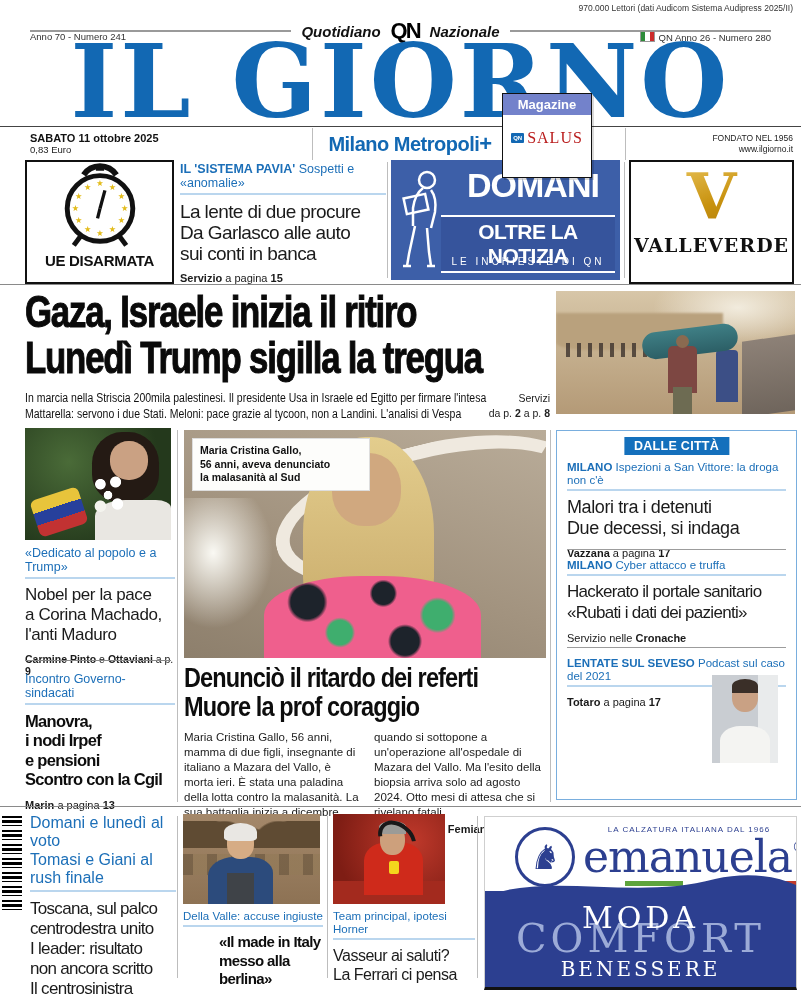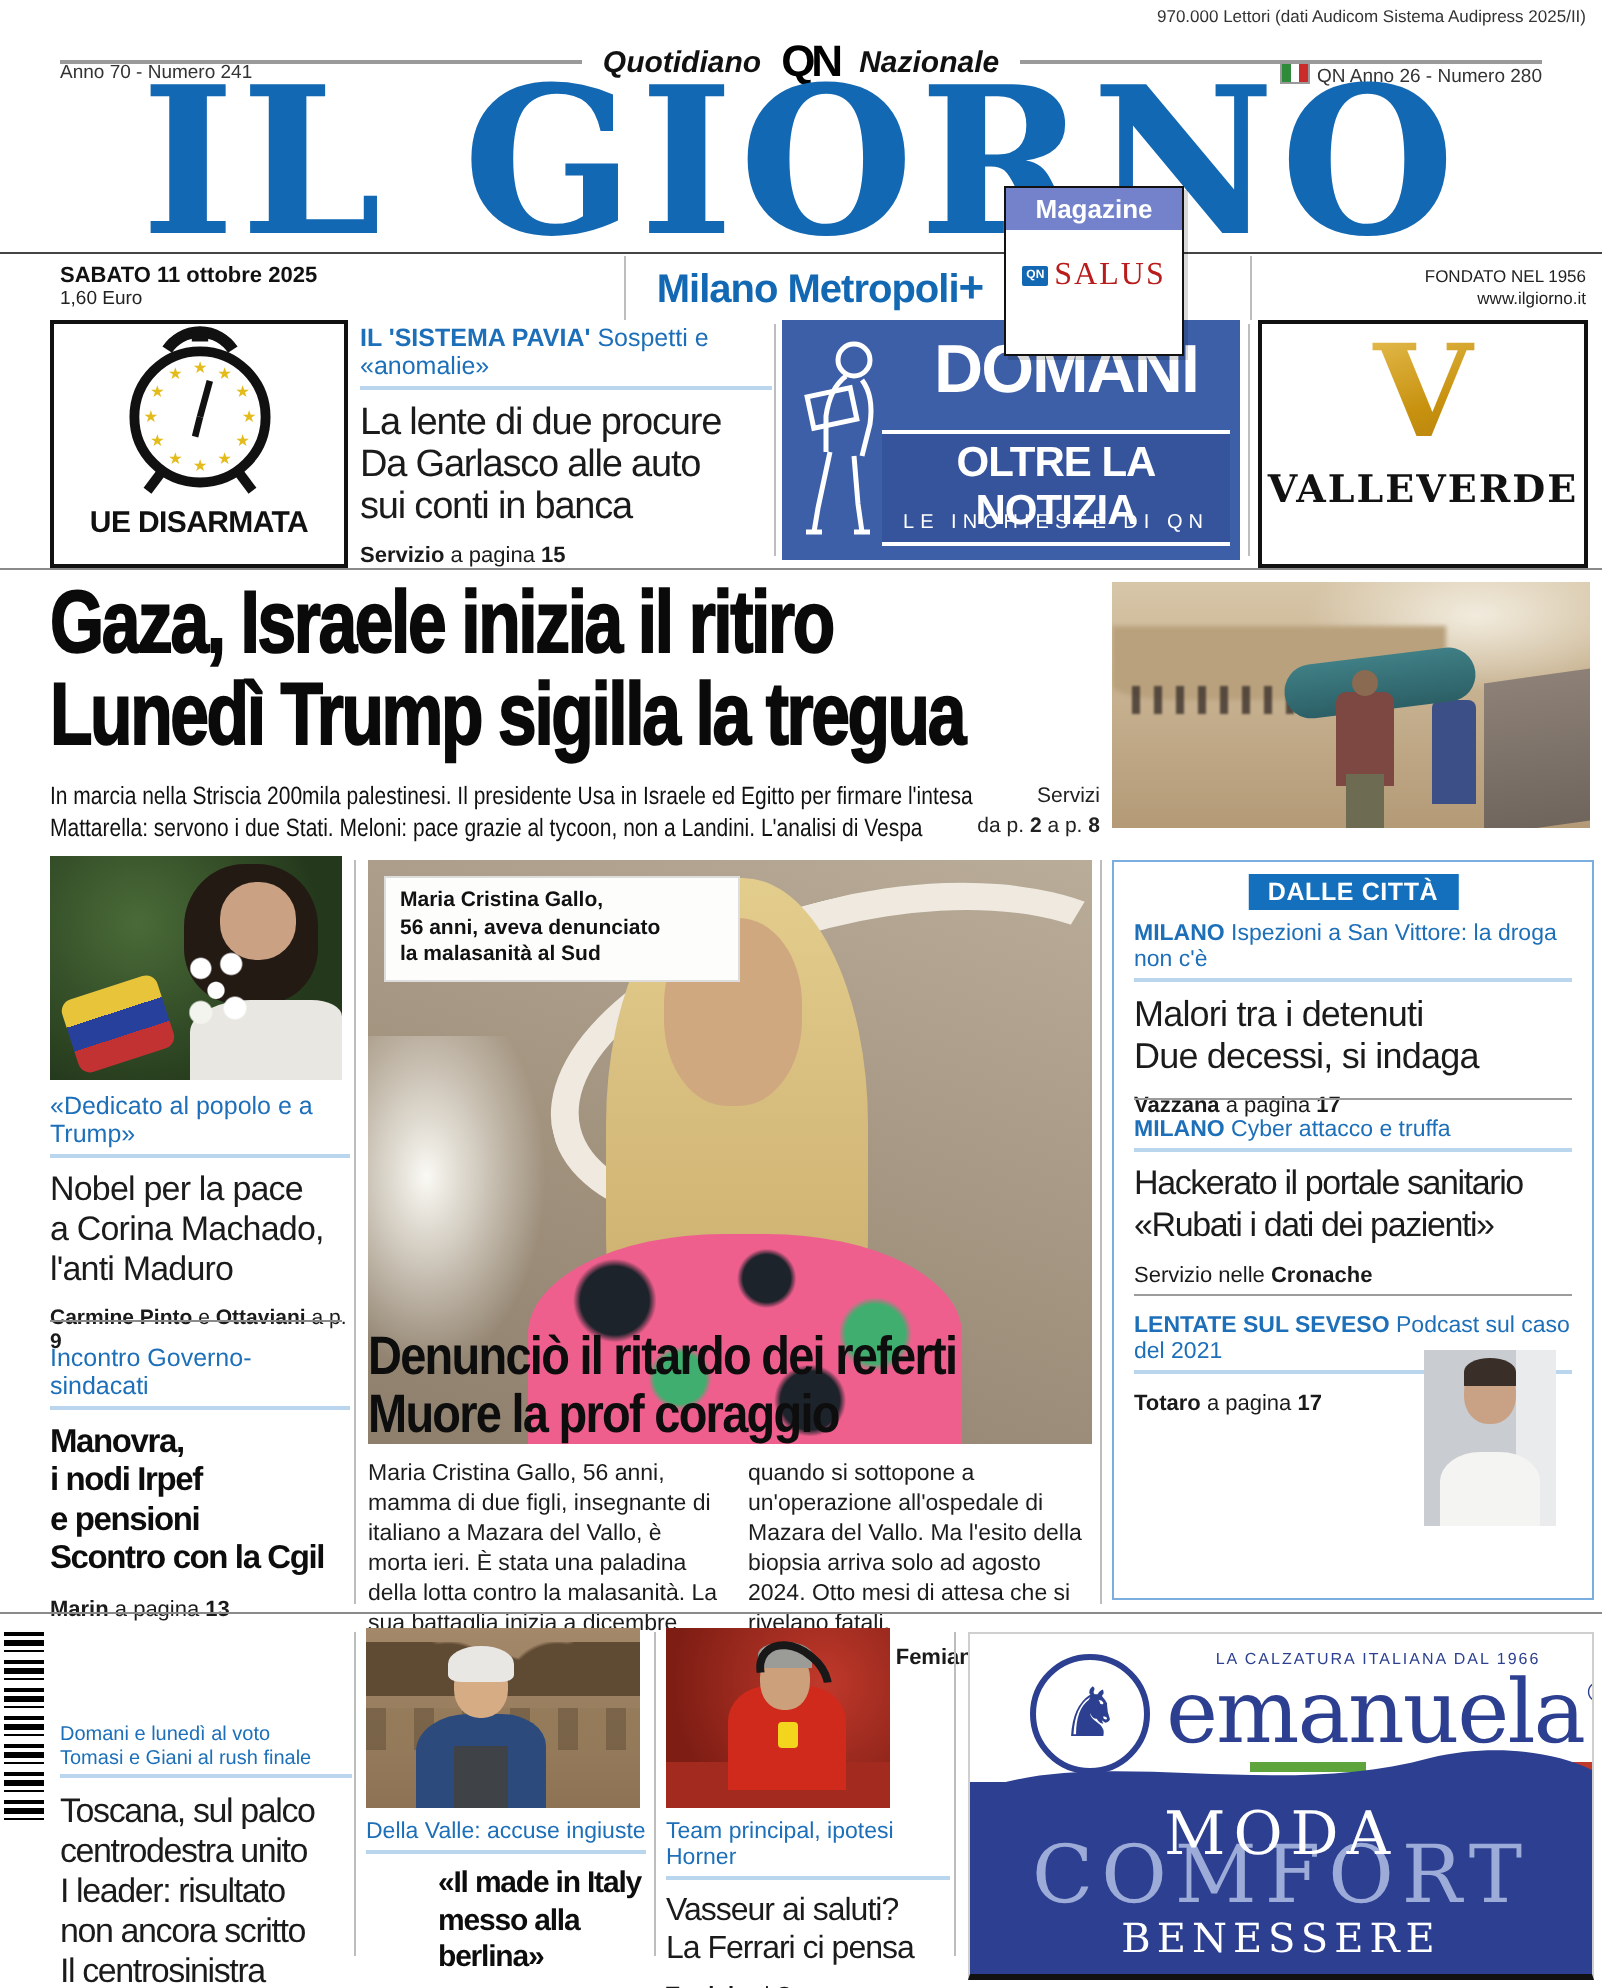--- a/index.html
+++ b/index.html
@@ -80,21 +80,21 @@
   .ph-machado{left:25px;top:428px;width:146px;height:112px;background:radial-gradient(circle at 30% 30%,#4a6b38,#24391c 70%);}
   .mc-hair{position:absolute;right:8%;top:4%;width:46%;height:62%;background:#241a14;border-radius:45% 45% 40% 40%;}
   .mc-face{position:absolute;right:16%;top:12%;width:26%;height:34%;background:#caa183;border-radius:48%;}
   .mc-shirt{position:absolute;right:0;bottom:0;width:52%;height:36%;background:#e9e7e2;border-radius:40% 20% 0 0;}
   .mc-flow{position:absolute;right:30%;top:38%;width:26%;height:40%;
            background:radial-gradient(circle at 30% 30%,#fff 12%,transparent 14%),radial-gradient(circle at 70% 25%,#fff 12%,transparent 14%),
            radial-gradient(circle at 50% 55%,#fff 13%,transparent 15%),radial-gradient(circle at 30% 80%,#f4f4ee 12%,transparent 14%),
            radial-gradient(circle at 75% 75%,#fff 12%,transparent 14%);}
   .mc-flag{position:absolute;left:6%;bottom:8%;width:34%;height:34%;transform:rotate(-18deg);border-radius:6px;
            background:linear-gradient(180deg,#e8c43b 0 34%,#27409c 34% 67%,#c23232 67%);}
-  .ph-gallo{left:184px;top:430px;width:362px;height:292px;background:linear-gradient(200deg,#b9ac99 0%,#a2937f 55%,#8d7f6c 100%);}
+  .ph-gallo{left:184px;top:430px;width:362px;height:228px;background:linear-gradient(200deg,#b9ac99 0%,#a2937f 55%,#8d7f6c 100%);}
   .gl-band{position:absolute;right:-12%;top:6%;width:80%;height:46%;border:14px solid #efe9df;border-radius:50%;border-color:#efe9df transparent transparent #efe9df;transform:rotate(-14deg);}
   .gl-spark{position:absolute;left:-4%;top:30%;width:30%;height:60%;background:radial-gradient(ellipse at 40% 40%,rgba(255,255,250,0.95),rgba(255,255,250,0) 65%);}
   .gl-hair{position:absolute;left:33%;top:3%;width:36%;height:88%;background:linear-gradient(180deg,#e3cd8d,#d3b878 60%,#c7ab68);border-radius:48% 48% 30% 30%;}
   .gl-face{position:absolute;left:41%;top:10%;width:19%;height:32%;background:#d0a87f;border-radius:46%;}
   .gl-dress{position:absolute;left:22%;bottom:-2%;width:60%;height:38%;border-radius:45% 45% 0 0;
             background:radial-gradient(circle at 20% 30%,#1d232b 9%,transparent 11%),radial-gradient(circle at 55% 20%,#1d232b 8%,transparent 10%),
             radial-gradient(circle at 80% 45%,#3fae6e 8%,transparent 10%),radial-gradient(circle at 35% 65%,#3fae6e 8%,transparent 10%),
             radial-gradient(circle at 65% 75%,#1d232b 9%,transparent 11%),#ef5f8d;}
   .gl-cap{position:absolute;left:8px;top:8px;width:162px;background:#fdfdfb;border:1px solid #ddd;padding:5px 7px;font-size:10.5px;font-weight:bold;line-height:1.3;color:#111;}
   .ph-simone{right:8px;top:18px;width:66px;height:88px;position:absolute;background:linear-gradient(90deg,#c9cdd2 0 70%,#e9ebec 70%);}
@@ -164,21 +164,21 @@
     <div class="magband">Magazine</div>
     <div class="magsal">
       <span class="magqn">QN</span>
       <span class="magname">SALUS</span>
     </div>
   </div>
 
   <div class="band">
     <div class="cell-date">
       <div class="d1">SABATO 11 ottobre 2025</div>
-      <div class="d2">1,60 Euro</div>
+      <div class="d2">0,83 Euro</div>
     </div>
     <div class="cell-local">
       <span>Milano Metropoli</span><span class="plus">+</span>
     </div>
     <div class="cell-right">
       <div>FONDATO NEL 1956</div>
       <div>www.ilgiorno.it</div>
     </div>
     <div class="vline" style="left:312px;top:1px;height:32px;"></div>
     <div class="vline" style="left:625px;top:1px;height:32px;"></div>
@@ -366,21 +366,21 @@
         <div class="sm-tee"></div>
       </div>
     </div>
   </div>
 
   <div class="hline" style="left:0;width:801px;top:806px;background:#8a8a8a;"></div>
 
   <div class="barcode"></div>
 
   <div class="abs" style="left:30px;top:814px;width:146px;">
-    <div class="kick" style="font-size:10px;margin-top:48px;">
+    <div class="kick" style="font-size:16px;">
       <div>Domani e lunedì al voto</div>
         <div>Tomasi e Giani al rush finale</div>
     </div>
     <div class="hl-light" style="font-size:17px;line-height:20px;margin-top:7px;letter-spacing:-0.7px;">
       <div>Toscana, sul palco</div>
         <div>centrodestra unito</div>
         <div>I leader: risultato</div>
       <div>non ancora scritto</div>
         <div>Il centrosinistra</div>
         <div>prende la rincorsa</div>

